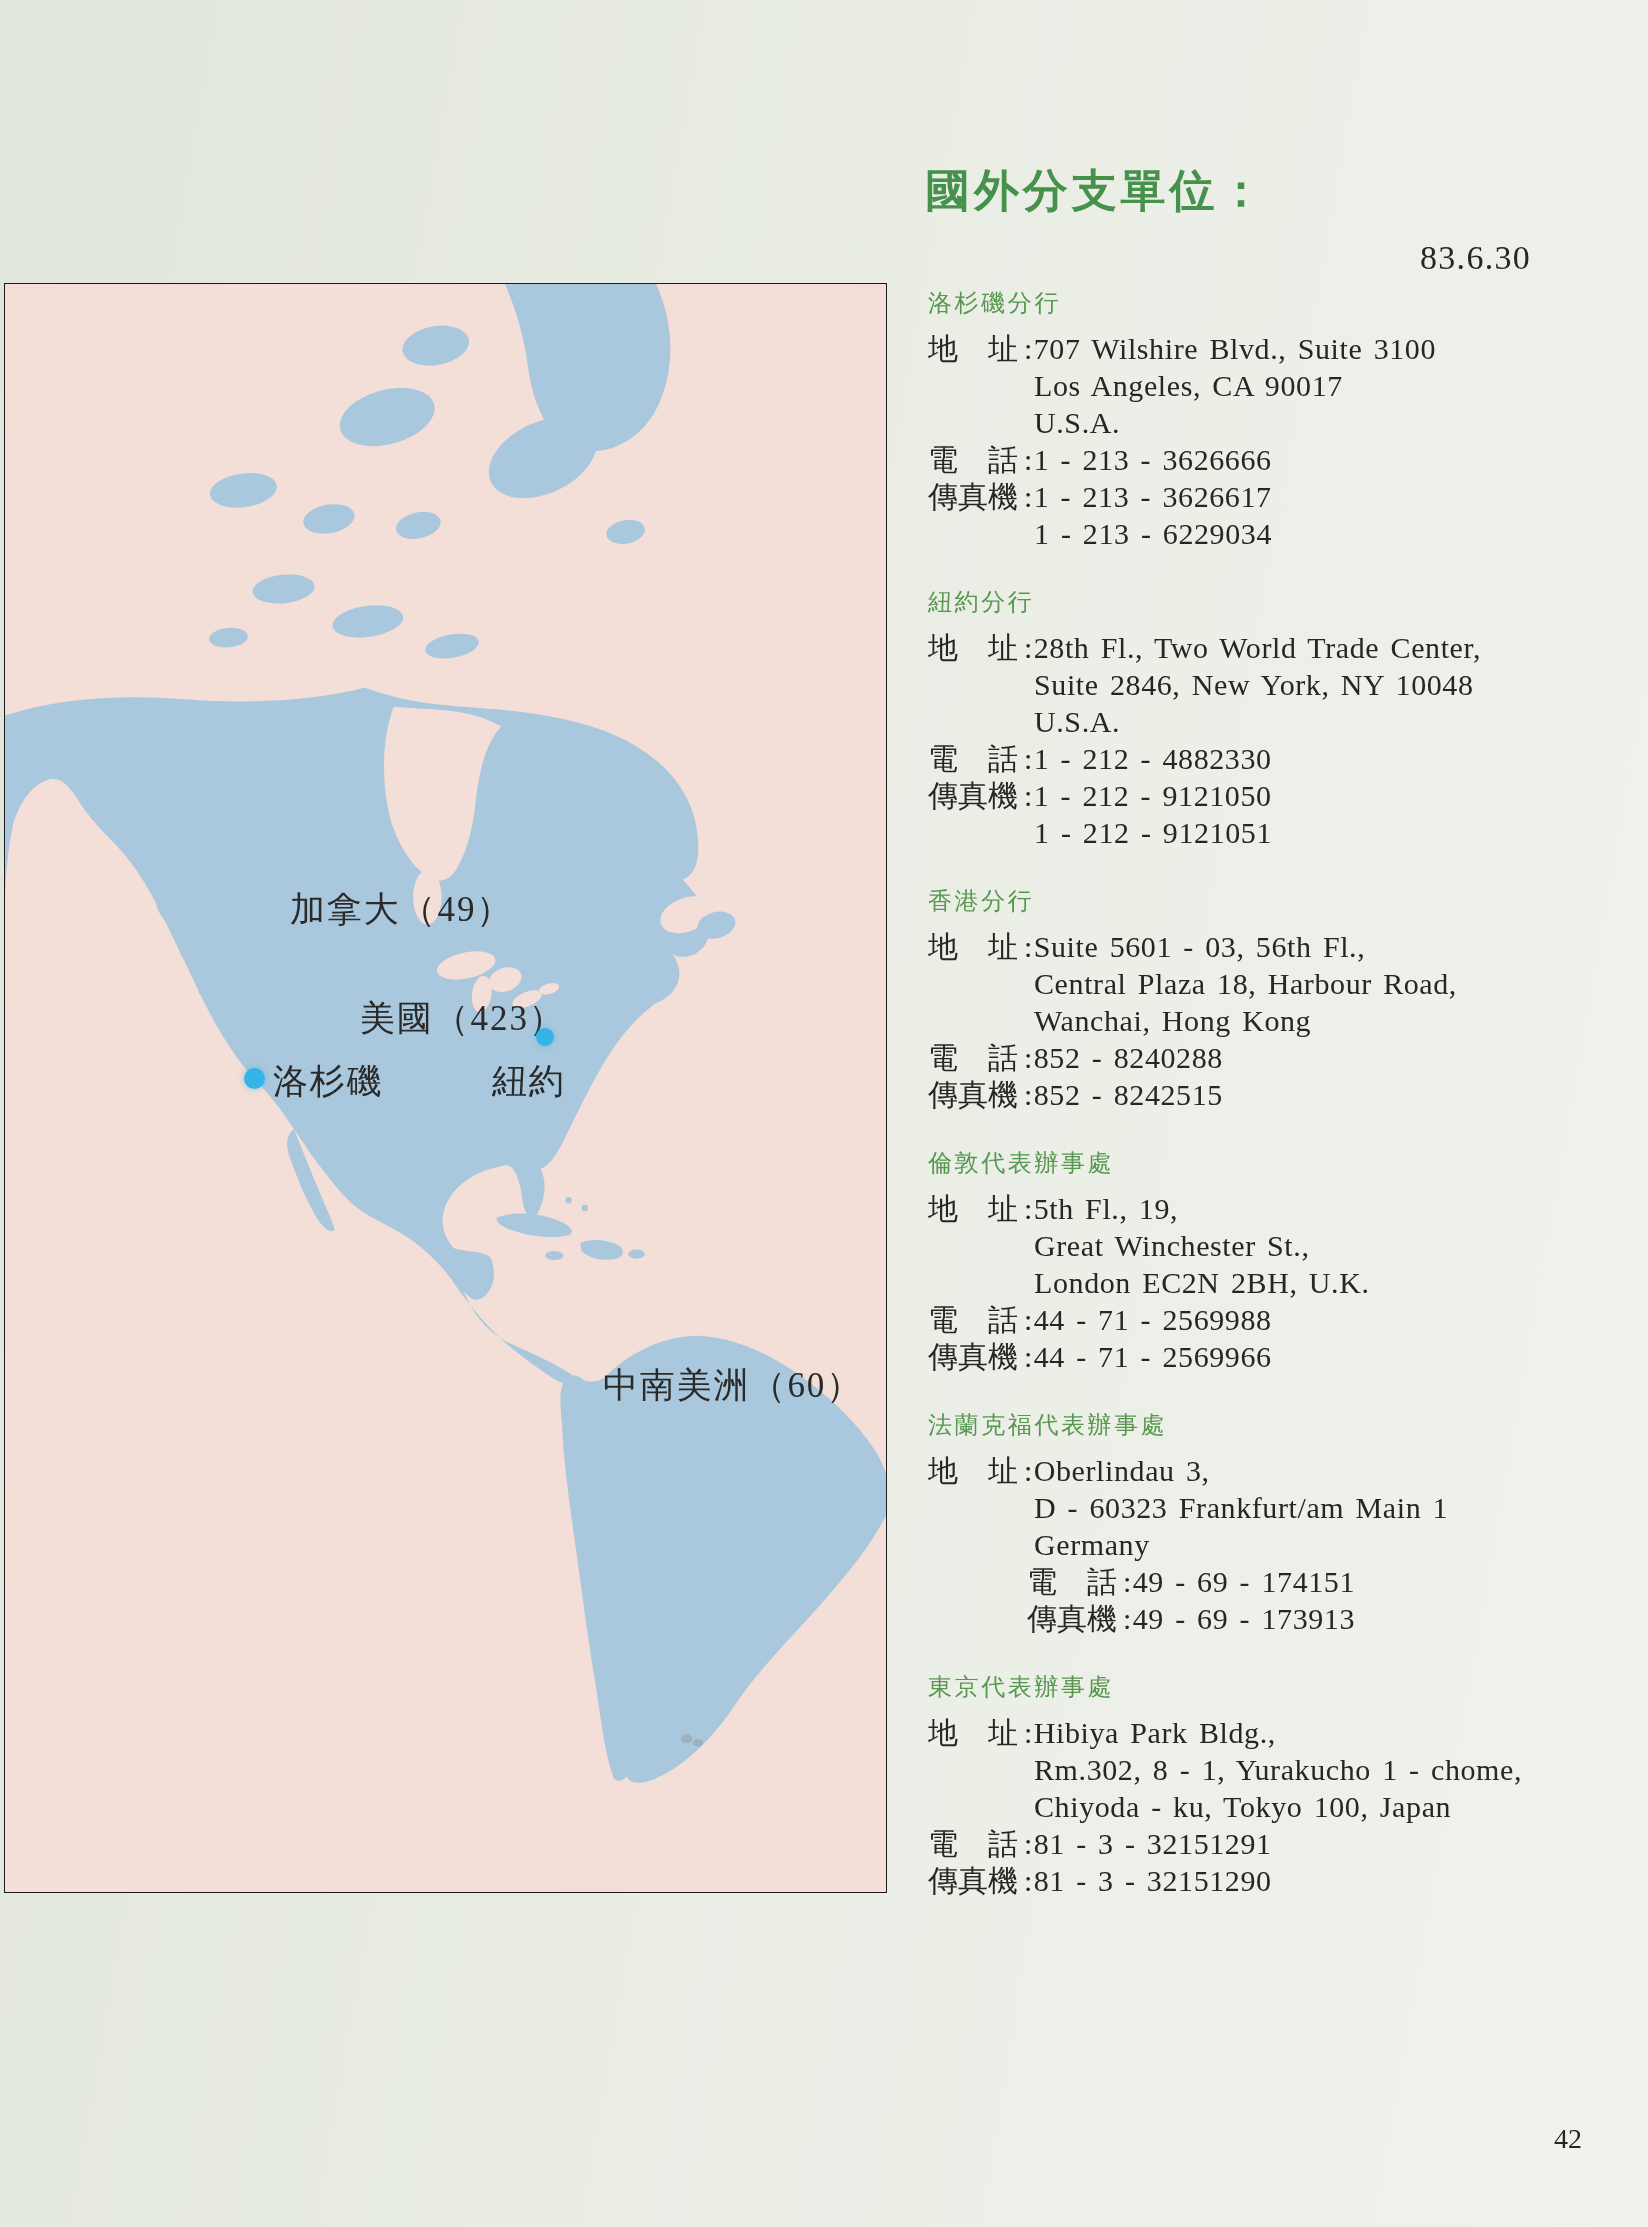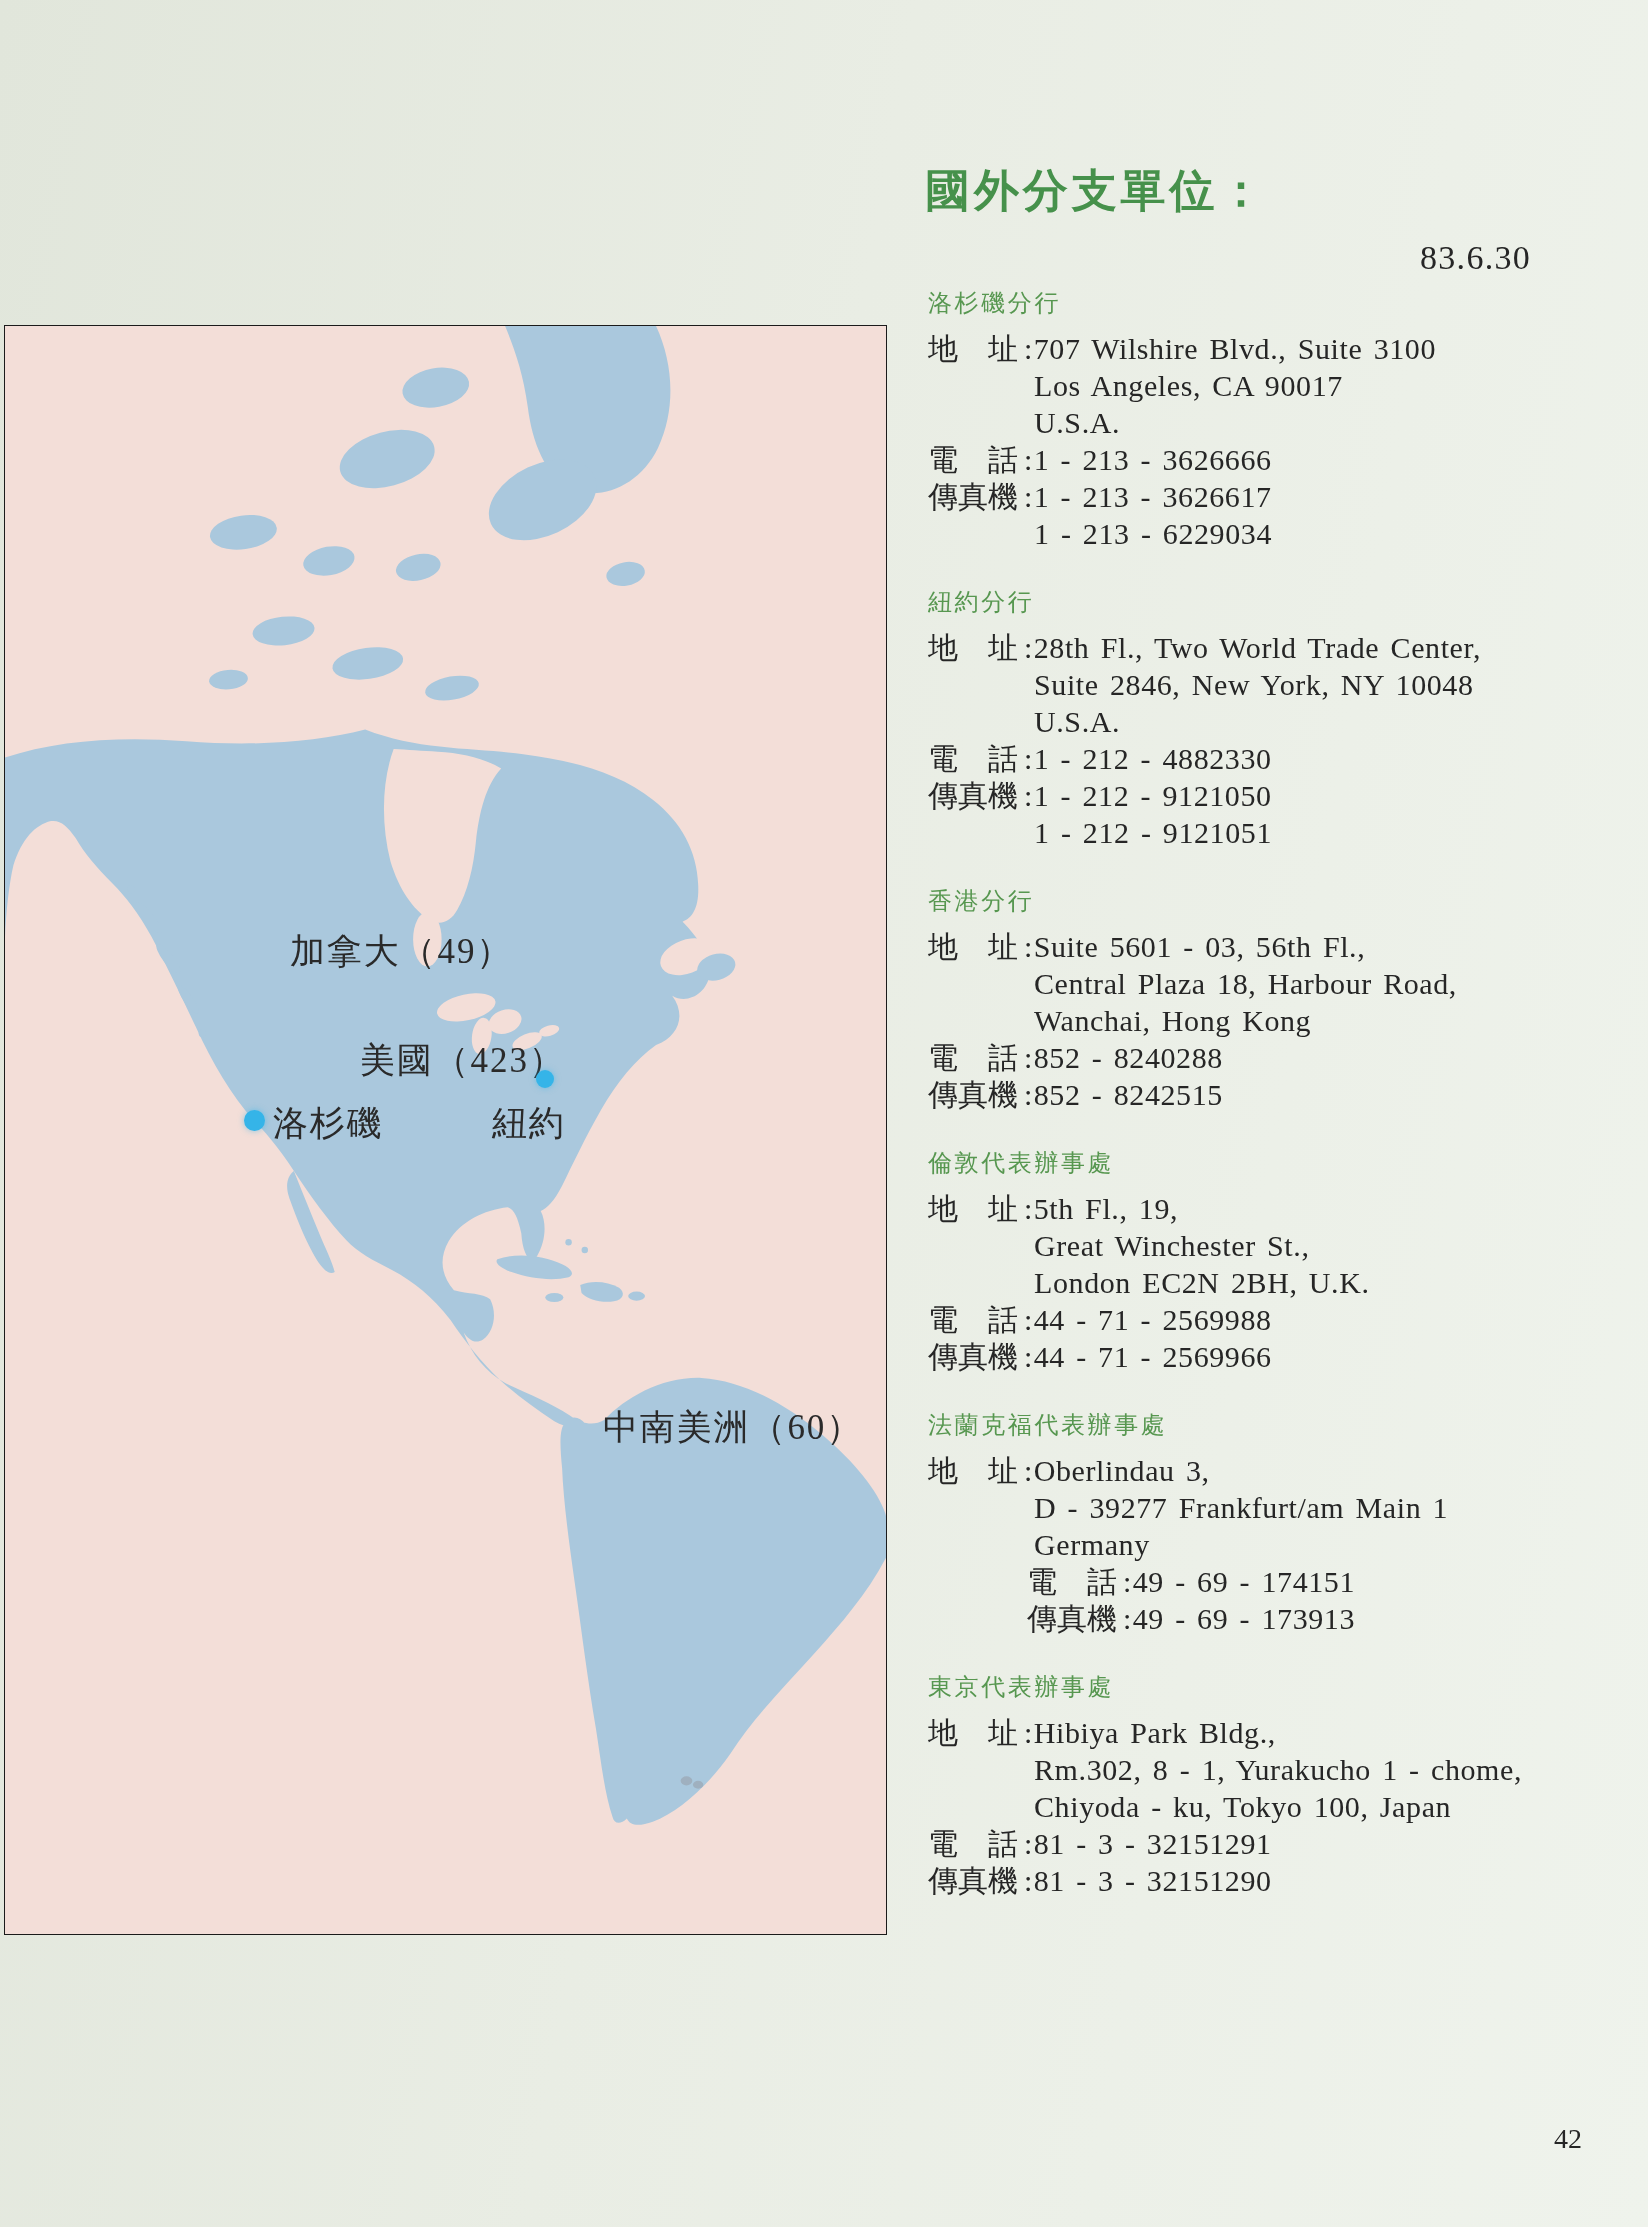--- a/index.html
+++ b/index.html
@@ -21,21 +21,20 @@
     color:var(--title-green);
   }
   .date{position:absolute;left:1420px;top:239px;font-size:34px;letter-spacing:1.3px;}
   .page-num{position:absolute;left:1554px;top:2123px;font-size:28px;}
 
   
   .map{
     position:absolute;left:3.9px;top:283px;width:883px;height:1610px;
     background:var(--ocean);
     border:1.9px solid var(--map-border);
-    margin-top:42px;
   }
   .map svg{position:absolute;left:0;top:0;width:100%;height:100%;}
   .map-label{
     position:absolute;font-size:35px;color:var(--map-ink);
     letter-spacing:1.9px;white-space:nowrap;
   }
   .lbl-0{left:285px;top:602px;}
   .lbl-1{left:355px;top:711px;}
   .lbl-2{left:268px;top:774px;}
   .lbl-3{left:487px;top:774px;}
@@ -270,21 +269,21 @@
       </div>
     </div>
     <div class="section">
       <div class="sec-heading">法蘭克福代表辦事處</div>
       <div class="row">
         <span class="lbl">地　址</span>
         <span class="colon">:</span>
         <span class="val">Oberlindau 3,</span>
       </div>
       <div class="row cont">
-        <span class="val">D - 39277 Frankfurt/am Main 1</span>
+        <span class="val">D - 60323 Frankfurt/am Main 1</span>
       </div>
       <div class="row cont">
         <span class="val">Germany</span>
       </div>
       <div class="row ind">
         <span class="lbl">電　話</span>
         <span class="colon">:</span>
         <span class="val">49 - 69 - 174151</span>
       </div>
       <div class="row ind">

